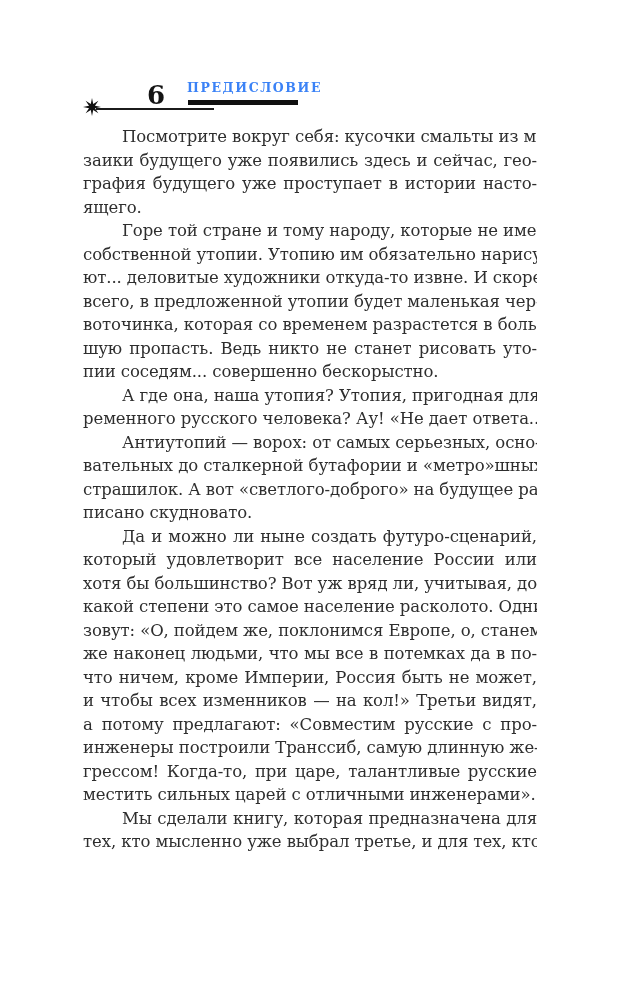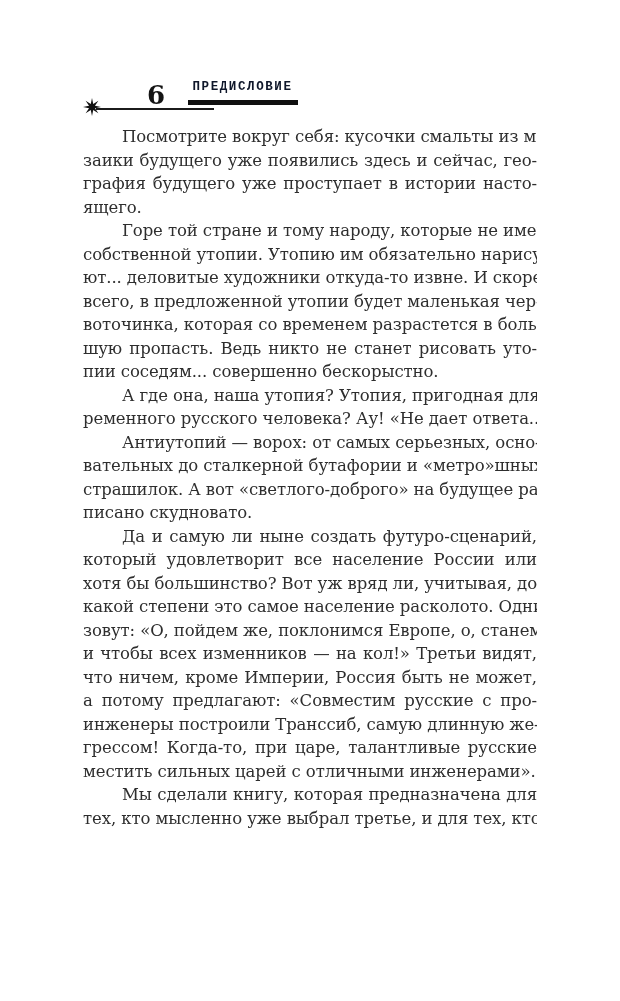--- a/index.html
+++ b/index.html
@@ -46,24 +46,23 @@
   }
   .running-head {
     position: absolute;
     left: 187px;
     top: 80px;
     width: 111px;
     text-align: center;
     font-size: 12.5px;
     font-weight: bold;
     letter-spacing: 1.6px;
-    color: #0f172a;
+    color: #3b82f6;
     white-space: nowrap;
     line-height: 15px;
-    font-family: Liberation Mono, monospace;
   }
   .thick-bar {
     position: absolute;
     left: 188px;
     top: 100px;
     width: 110px;
     height: 5px;
     background: #101010;
   }
 
@@ -127,27 +126,28 @@
         <div class="line first">А где она, наша утопия? Утопия, пригодная для сов-</div>
         <div class="line lastline">ременного русского человека? Ау! «Не дает ответа...»</div>
       </div>
       <div class="para">
         <div class="line first">Антиутопий — ворох: от самых серьезных, осно-</div>
         <div class="line">вательных до сталкерной бутафории и «метро»шных</div>
         <div class="line">страшилок. А вот «светлого-доброго» на будущее рас-</div>
         <div class="line lastline">писано скудновато.</div>
       </div>
       <div class="para">
-        <div class="line first">Да и самую ли ныне создать футуро-сценарий,</div>
+        <div class="line first">Да и можно ли ныне создать футуро-сценарий,</div>
         <div class="line">который удовлетворит все население России или</div>
         <div class="line">хотя бы большинство? Вот уж вряд ли, учитывая, до</div>
         <div class="line">какой степени это самое население расколото. Одни</div>
         <div class="line">зовут: «О, пойдем же, поклонимся Европе, о, станем</div>
+        <div class="line">же наконец людьми, что мы все в потемках да в по-</div>
+        <div class="line">что ничем, кроме Империи, Россия быть не может,</div>
         <div class="line">и чтобы всех изменников — на кол!» Третьи видят,</div>
-        <div class="line">что ничем, кроме Империи, Россия быть не может,</div>
         <div class="line">а потому предлагают: «Совместим русские с про-</div>
         <div class="line">инженеры построили Транссиб, самую длинную же-</div>
         <div class="line">грессом! Когда-то, при царе, талантливые русские</div>
         <div class="line lastline">местить сильных царей с отличными инженерами».</div>
       </div>
       <div class="para">
         <div class="line first">Мы сделали книгу, которая предназначена для</div>
         <div class="line">тех, кто мысленно уже выбрал третье, и для тех, кто</div>
       </div>
     </div>

